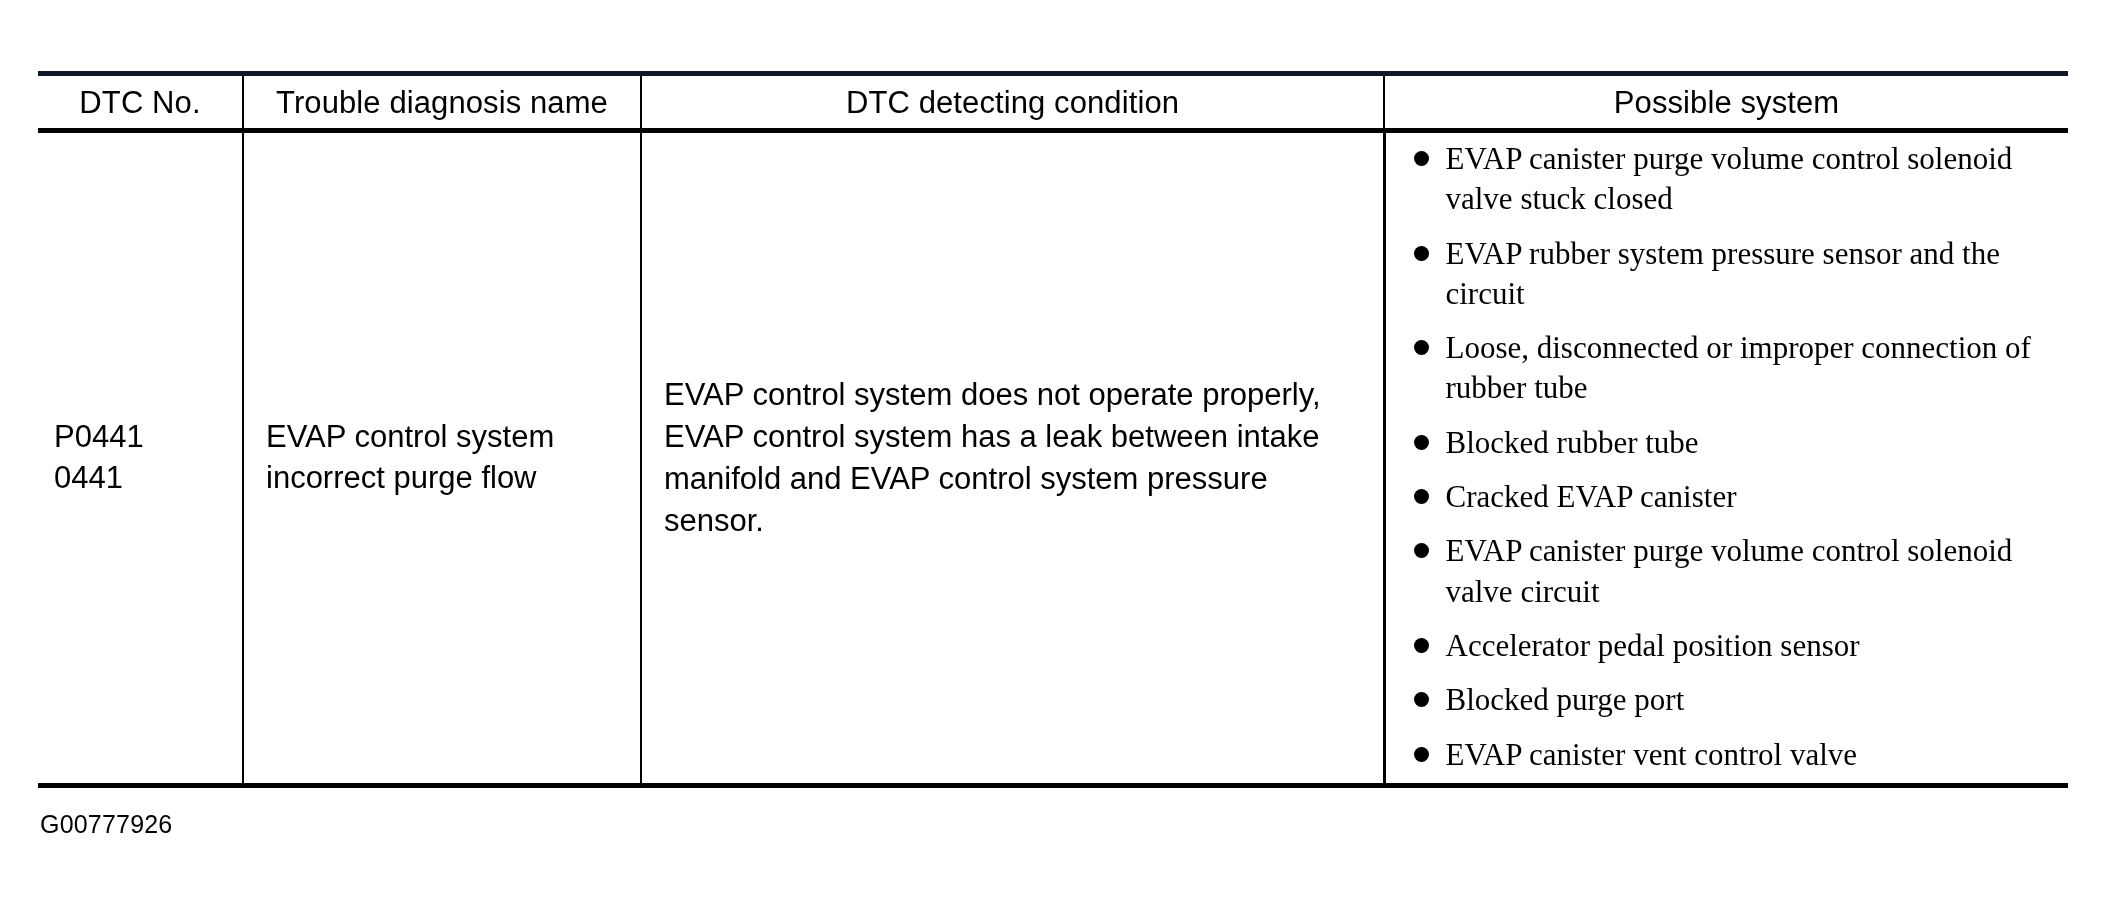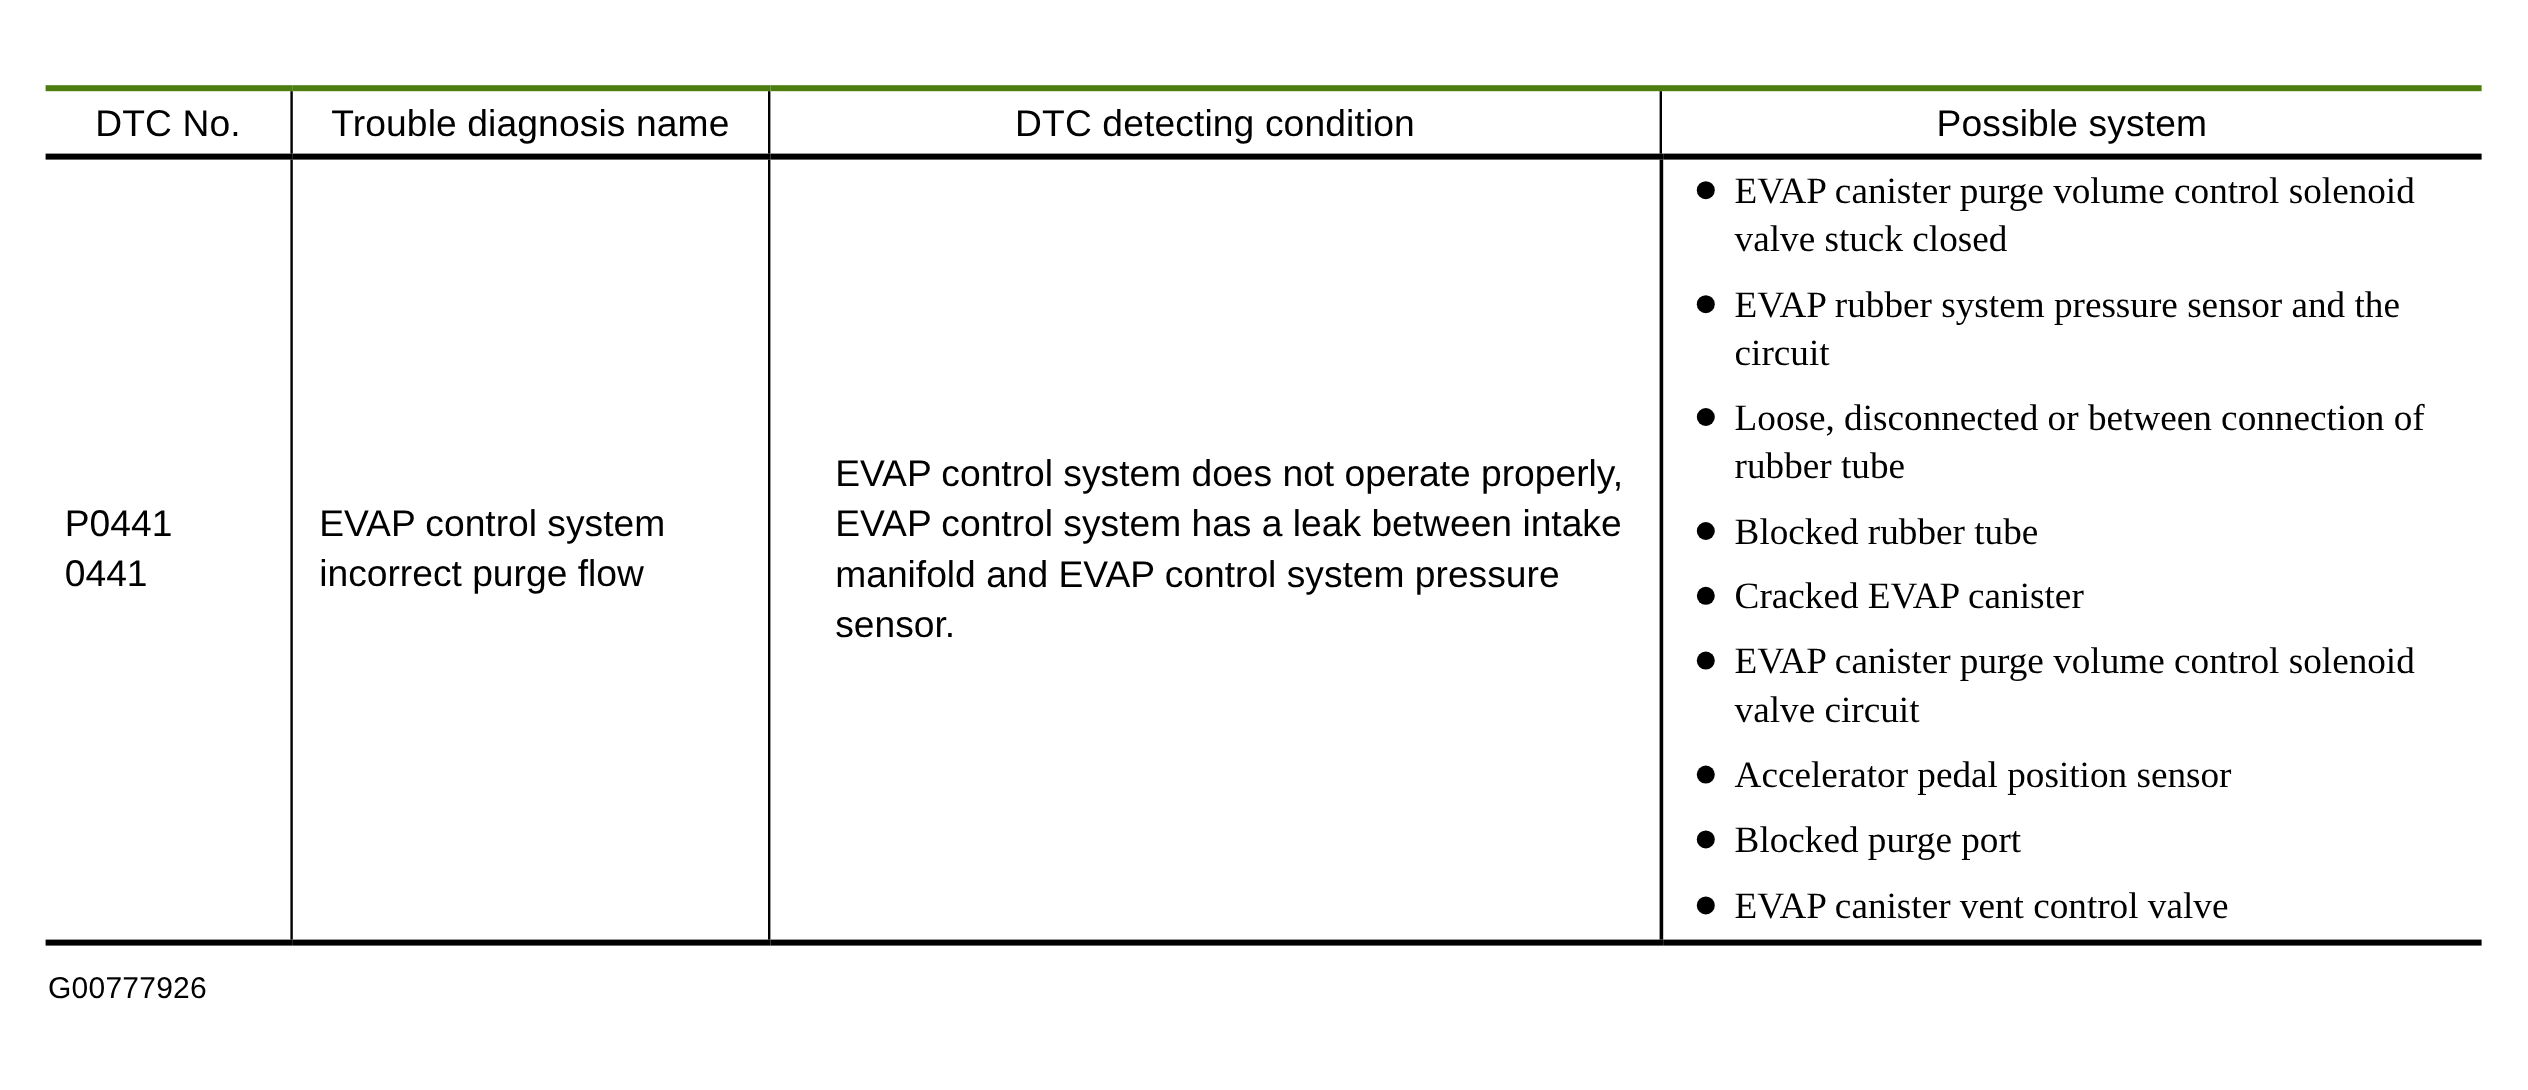--- a/index.html
+++ b/index.html
@@ -33,42 +33,42 @@
     border-collapse: collapse;
     table-layout: fixed;
   }
 
   .dtc-table col.c-dtc      { width: 205px; }
   .dtc-table col.c-name     { width: 398px; }
   .dtc-table col.c-cond     { width: 743px; }
   .dtc-table col.c-cause    { width: 684px; }
 
   .dtc-table thead th {
-    border-top: 5px solid #4d7c0f;
+    border-top: 5px solid #0f172a;
     border-bottom: 5px solid #000;
     height: 52px;
     font-weight: normal;
     font-size: 31px;
     letter-spacing: 0.1px;
     text-align: center;
     vertical-align: middle;
     padding: 0 6px;
     line-height: 1;
   }
   .dtc-table thead th.sep-r { border-right: 2px solid #000; }
 
   .dtc-table tbody td {
     border-bottom: 5px solid #000;
     vertical-align: middle;
     padding: 0;
     font-size: 31px;
     line-height: 1.0;
   }
   .dtc-table tbody td.sep-r { border-right: 2px solid #000; }
-  .dtc-table tbody td.sep-r-thick { border-right: 3px solid #000; padding-left: 32px; }
+  .dtc-table tbody td.sep-r-thick { border-right: 3px solid #000; }
 
   
   .dtc-codes {
     font-size: 31px;
     line-height: 1.32;
     padding-left: 16px;
   }
 
   
   .diag-name {
@@ -166,21 +166,21 @@
               <li>
                 <span class="bullet"></span>
                 <span class="txt">EVAP canister purge volume control solenoid valve stuck closed</span>
               </li>
               <li>
                 <span class="bullet"></span>
                 <span class="txt">EVAP rubber system pressure sensor and the circuit</span>
               </li>
               <li>
                 <span class="bullet"></span>
-                <span class="txt">Loose, disconnected or between connection of rubber tube</span>
+                <span class="txt">Loose, disconnected or improper connection of rubber tube</span>
               </li>
               <li>
                 <span class="bullet"></span>
                 <span class="txt">Blocked rubber tube</span>
               </li>
               <li>
                 <span class="bullet"></span>
                 <span class="txt">Cracked EVAP canister</span>
               </li>
               <li>

